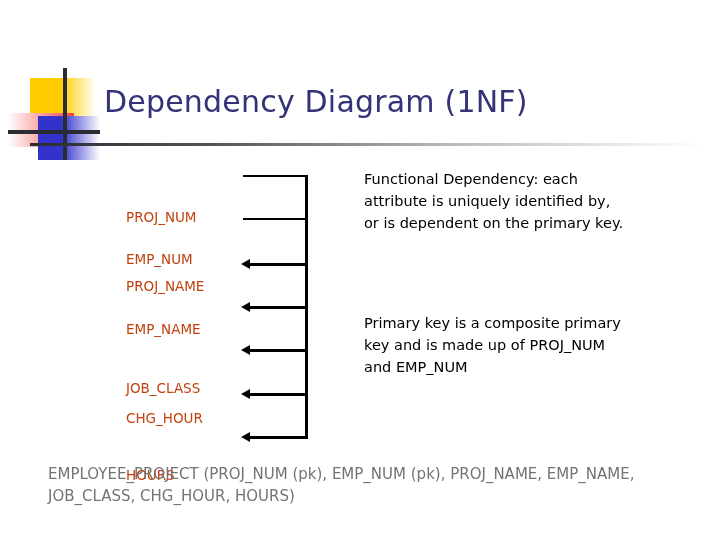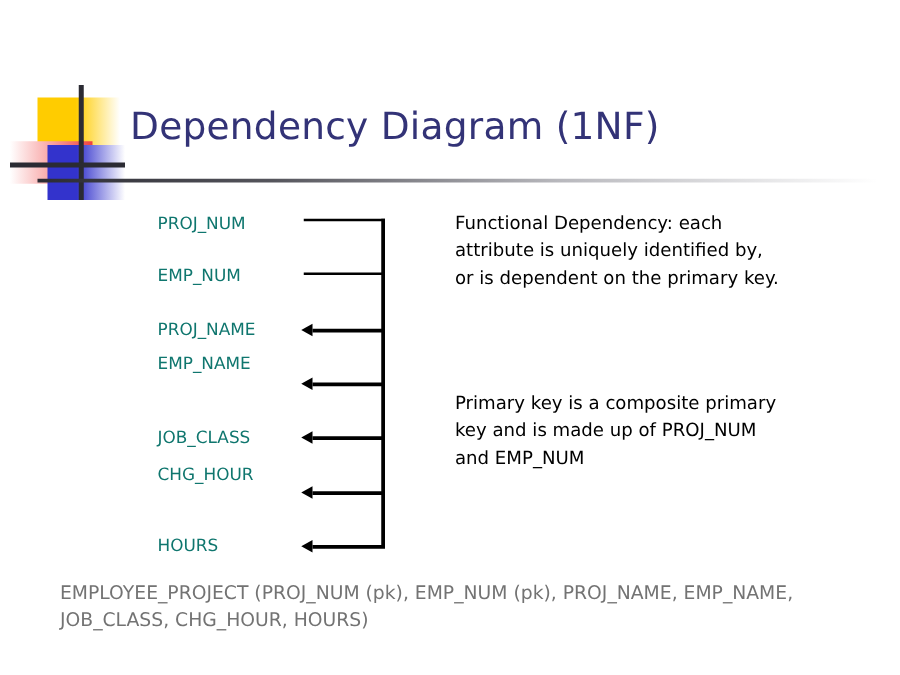--- a/index.html
+++ b/index.html
@@ -92,23 +92,24 @@
     position: absolute;
     left: 0px;
     top: 160px;
     width: 340px;
     height: 300px;
   }
   .attr {
     position: absolute;
     left: 126px;
     font-size: 13.5px;
-    color: #0f766e;
+    color: #c2410c;
     white-space: nowrap;
     transform: translateY(-50%);
+    margin-top: 38px;
   }
   .hline {
     position: absolute;
     height: 2px;
     background: #000000;
   }
   .hline.thick { height: 3px; }
   .vline {
     position: absolute;
     left: 305px;
@@ -171,21 +172,21 @@
   </div>
 
   <div class="title">Dependency Diagram (1NF)</div>
 
   <div class="divider"></div>
 
   <div class="diagram">
 
     <div class="attr" style="top:19px;">PROJ_NUM</div>
     <div class="attr" style="top:61px;">EMP_NUM</div>
-    <div class="attr" style="top:104px;">PROJ_NAME</div>
+    <div class="attr" style="top:88px;">PROJ_NAME</div>
     <div class="attr" style="top:131px;">EMP_NAME</div>
     <div class="attr" style="top:190px;">JOB_CLASS</div>
     <div class="attr" style="top:220px;">CHG_HOUR</div>
     <div class="attr" style="top:277px;">HOURS</div>
 
     <div class="hline" style="left:243px; top:15px;  width:65px;"></div>
     <div class="hline" style="left:243px; top:58px;  width:65px;"></div>
 
     <div class="vline" style="top:15px; height:263px;"></div>
 

